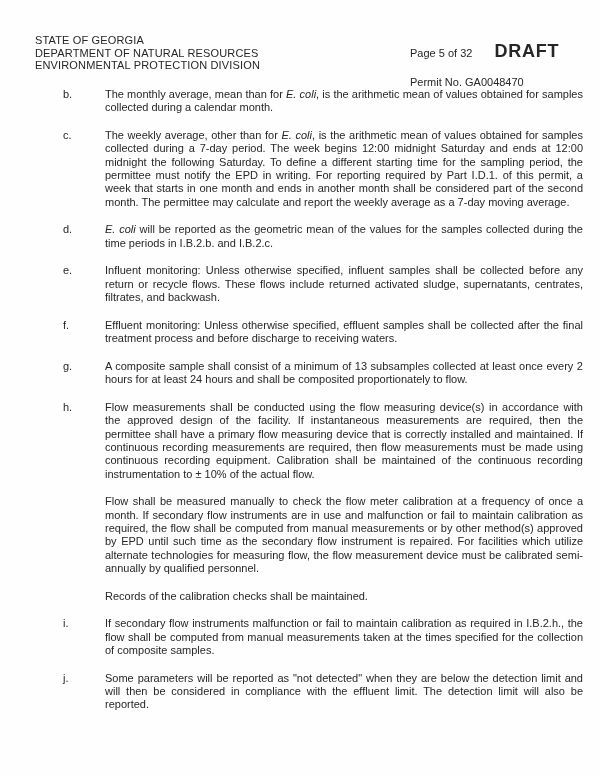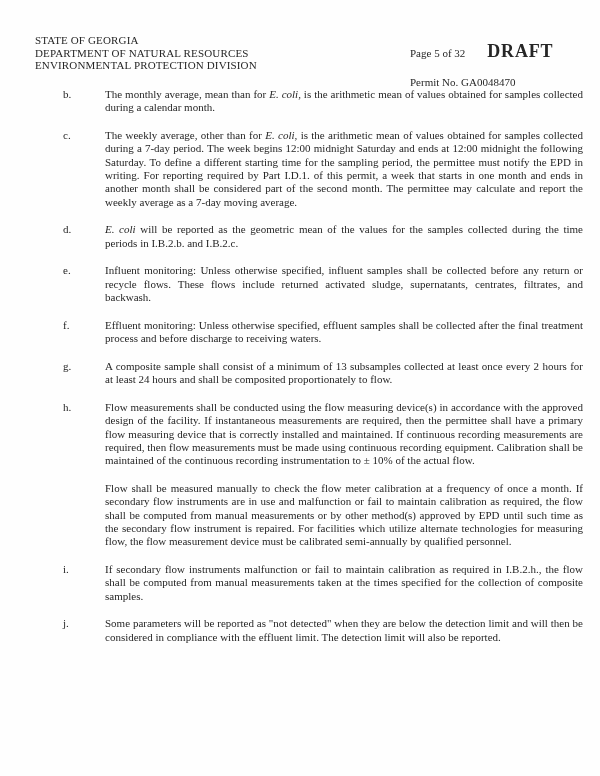--- a/index.html
+++ b/index.html
@@ -5,21 +5,21 @@
   html, body {
     margin: 0;
     padding: 0;
     background: #e8e8e8;
   }
   .page {
     position: relative;
     width: 600px;
     height: 776px;
     background: #fefefe;
-    font-family: Liberation Serif, serif;
+    font-family: Liberation Sans, sans-serif;
     color: #262626;
     overflow: hidden;
   }
   .agency {
     position: absolute;
     left: 35px;
     top: 34px;
     font-size: 11px;
     line-height: 12.7px;
     letter-spacing: 0.15px;
@@ -117,20 +117,24 @@
       </div>
       <div class="para">
         <span class="letter">h.</span>
         <div class="ptext"><span>Flow measurements shall be conducted using the flow measuring device(s) in accordance with the approved design of the facility.  If instantaneous measurements are required, then the permittee shall have a primary flow measuring device that is correctly installed and maintained.  If continuous recording measurements are required, then flow measurements must be made using continuous recording equipment.  Calibration shall be maintained of the continuous recording instrumentation to ± 10% of the actual flow.</span></div>
       </div>
       <div class="para">
         <span class="letter"></span>
         <div class="ptext"><span>Flow shall be measured manually to check the flow meter calibration at a frequency of once a month.  If secondary flow instruments are in use and malfunction or fail to maintain calibration as required, the flow shall be computed from manual measurements or by other method(s) approved by EPD until such time as the secondary flow instrument is repaired.  For facilities which utilize alternate technologies for measuring flow, the flow measurement device must be calibrated semi-annually by qualified personnel.</span></div>
       </div>
       <div class="para">
+        <span class="letter"></span>
+        <div class="ptext"><span>Records of the calibration checks shall be maintained.</span></div>
+      </div>
+      <div class="para">
         <span class="letter">i.</span>
         <div class="ptext"><span>If secondary flow instruments malfunction or fail to maintain calibration as required in I.B.2.h., the flow shall be computed from manual measurements taken at the times specified for the collection of composite samples.</span></div>
       </div>
       <div class="para">
         <span class="letter">j.</span>
         <div class="ptext"><span>Some parameters will be reported as "not detected" when they are below the detection limit and will then be considered in compliance with the effluent limit.  The detection limit will also be reported.</span></div>
       </div>
     </div>
 
 </div>

